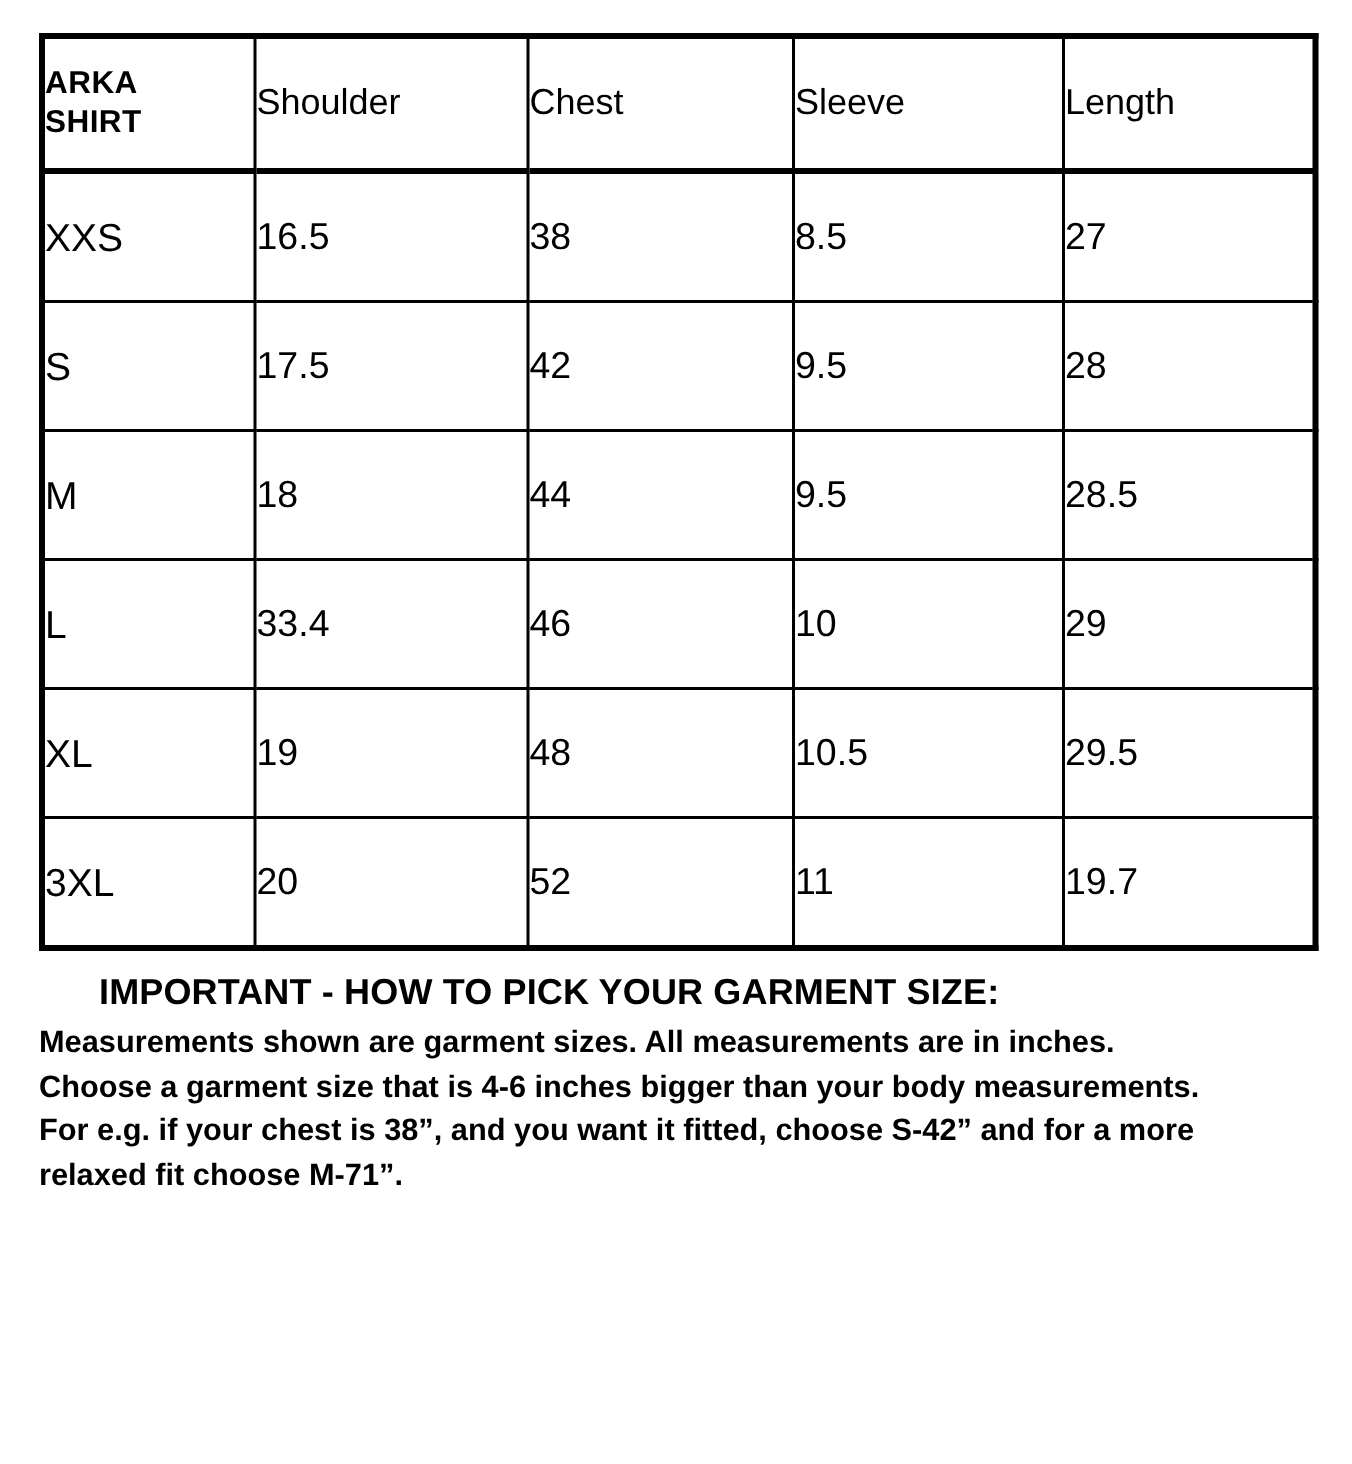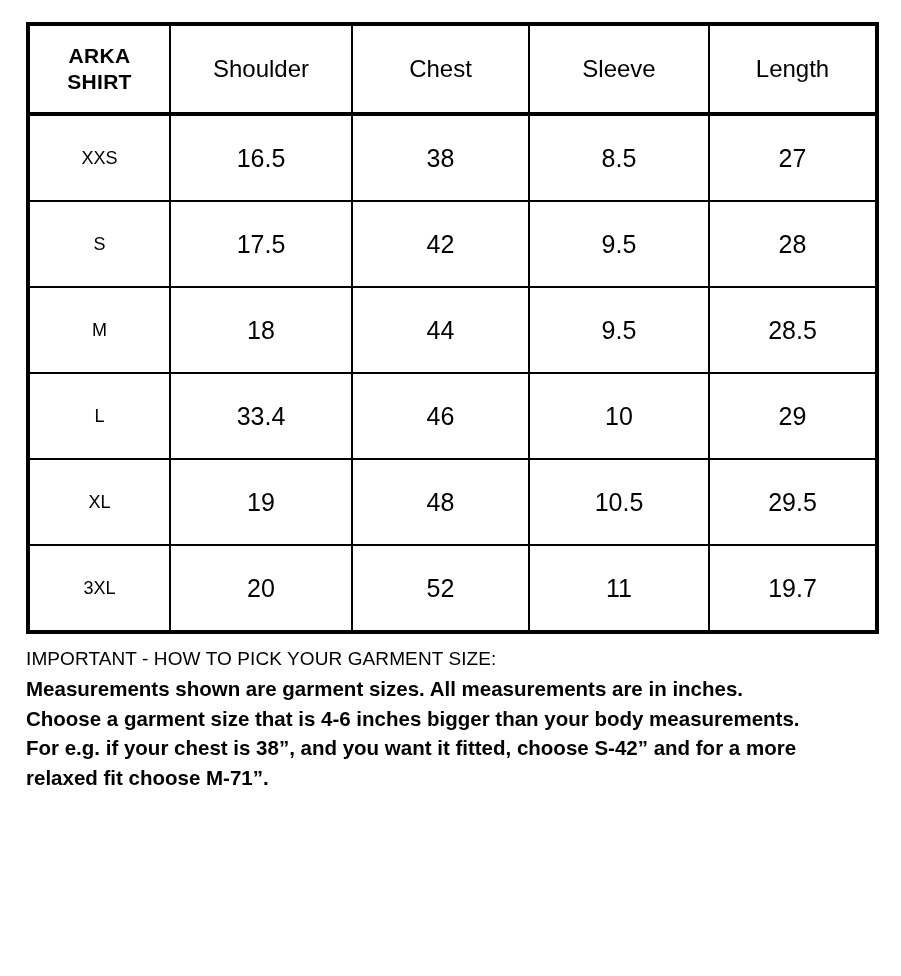--- a/index.html
+++ b/index.html
@@ -22,56 +22,57 @@
     padding: 22px 26px 0 26px;
   }
   table.size-chart {
     width: 849px;
     border-collapse: collapse;
     table-layout: fixed;
     border: 4px solid #000000;
   }
   table.size-chart td {
     border: 2px solid #000000;
-    text-align: center;
+    text-align: left;
     vertical-align: middle;
     font-size: 25px;
     font-weight: 400;
     height: 84px;
     padding: 0;
   }
   table.size-chart thead td {
     height: 86px;
     border-bottom: 4px solid #000000;
     font-size: 24px;
     line-height: 1.25;
   }
   table.size-chart thead td.brand-cell {
     font-weight: 700;
     font-size: 21px;
     letter-spacing: 0.3px;
   }
   table.size-chart tbody td.size-cell {
-    font-size: 18px;
+    font-size: 26px;
   }
   col.c0 { width: 142px; }
   col.c1 { width: 182px; }
   col.c2 { width: 177px; }
   col.c3 { width: 180px; }
   col.c4 { width: 168px; }
 
   .notes {
     margin-top: 14px;
     width: 849px;
   }
   .notes .note-title {
-    font-size: 19px;
-    font-weight: 400;
+    font-size: 24px;
+    font-weight: 700;
     letter-spacing: 0.1px;
     margin-bottom: 4px;
+    margin-left: 40px;
   }
   .notes .note-line {
     font-size: 20.5px;
     font-weight: 700;
     line-height: 1.45;
   }
 </style>
 </head>
 <body>
 

